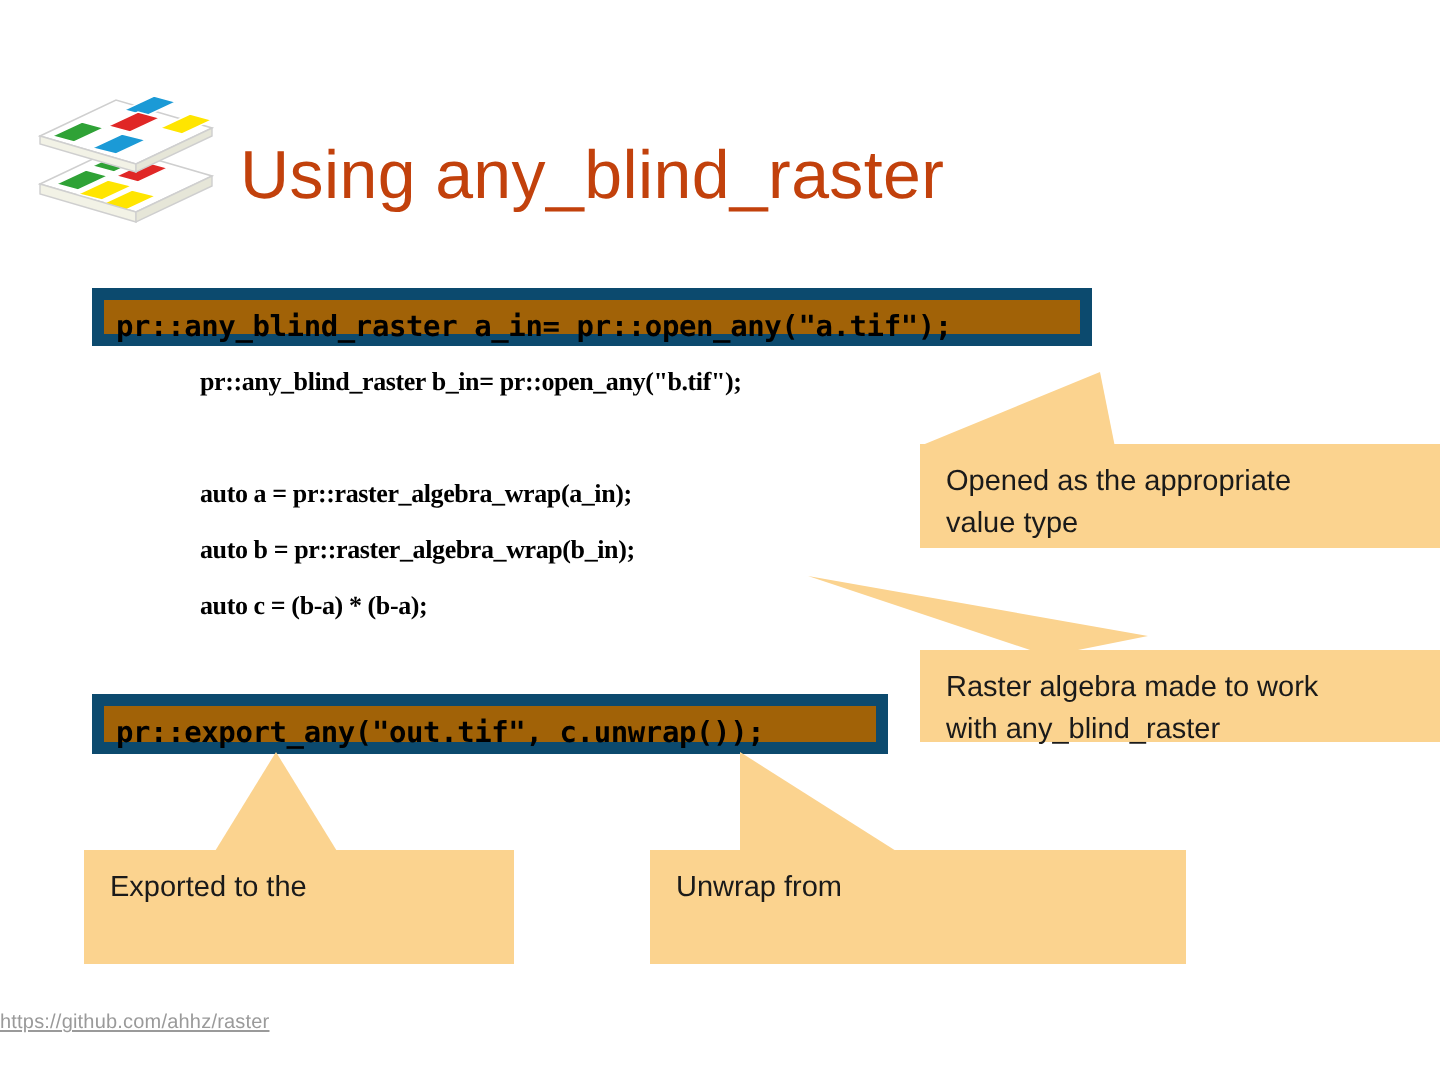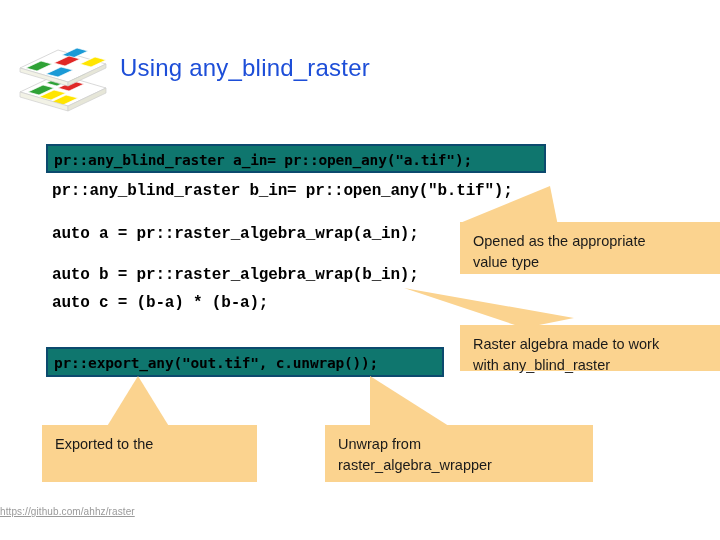--- a/index.html
+++ b/index.html
@@ -22,64 +22,65 @@
     left: 6px;
     top: 36px;
     width: 112px;
     height: 78px;
   }
 
   
   #page-title {
     position: absolute;
     left: 120px;
-    top: 48px;
-    font-size: 24px;
+    top: 68px;
+    font-size: 34px;
     font-weight: 400;
     line-height: 40px;
     letter-spacing: 0.2px;
-    color: #1d4ed8;
+    color: #c2410c;
     white-space: nowrap;
   }
 
   
   .code-line {
     position: absolute;
-    font-family: Liberation Mono, monospace;
-    font-size: 16px;
+    font-family: Liberation Serif, serif;
+    font-size: 13px;
     line-height: 22px;
     font-weight: bold;
     color: #000000;
     white-space: pre;
     letter-spacing: -0.2px;
+    margin-left: 48px;
   }
   .code-box {
     position: absolute;
-    background: #0f766e;
-    border: 2px solid #0c4a6e;
+    background: #a16207;
+    border: 6px solid #0c4a6e;
     box-sizing: border-box;
     padding-left: 48px;
   }
   .code-box .code-inner {
     position: absolute;
     left: 6px;
     top: 3px;
     font-family: "DejaVu Sans Mono", monospace;
     font-size: 14.5px;
     line-height: 22px;
     font-weight: bold;
     color: #000000;
     white-space: pre;
     letter-spacing: -0.2px;
   }
 
   #box-open  { left: 46px;  top: 144px; width: 500px; height: 29px; }
   #line-open-b { left: 52px; top: 180px; }
 
-  #line-auto-a { left: 52px; top: 223px; }
+  #line-auto-a { left: 52px; top: 236px; }
   #line-auto-b { left: 52px; top: 264px; }
   #line-auto-c { left: 52px; top: 292px; }
 
   #box-export { left: 46px;  top: 347px; width: 398px; height: 30px; }
 
   
   .callout {
     position: absolute;
     background: #fbd38f;
     box-sizing: border-box;
@@ -182,16 +183,15 @@
   <span>Raster algebra made to work</span>
   <span>with any_blind_raster</span>
 </div>
 
 <div id="callout-exported" class="callout">
   <span>Exported to the</span>
 </div>
 
 <div id="callout-unwrap" class="callout">
   <span>Unwrap from</span>
-  <span>raster_algebra_wrapper</span>
 </div>
 
 <div id="footer-url">https://github.com/ahhz/raster</div>
 
 </body></html>

